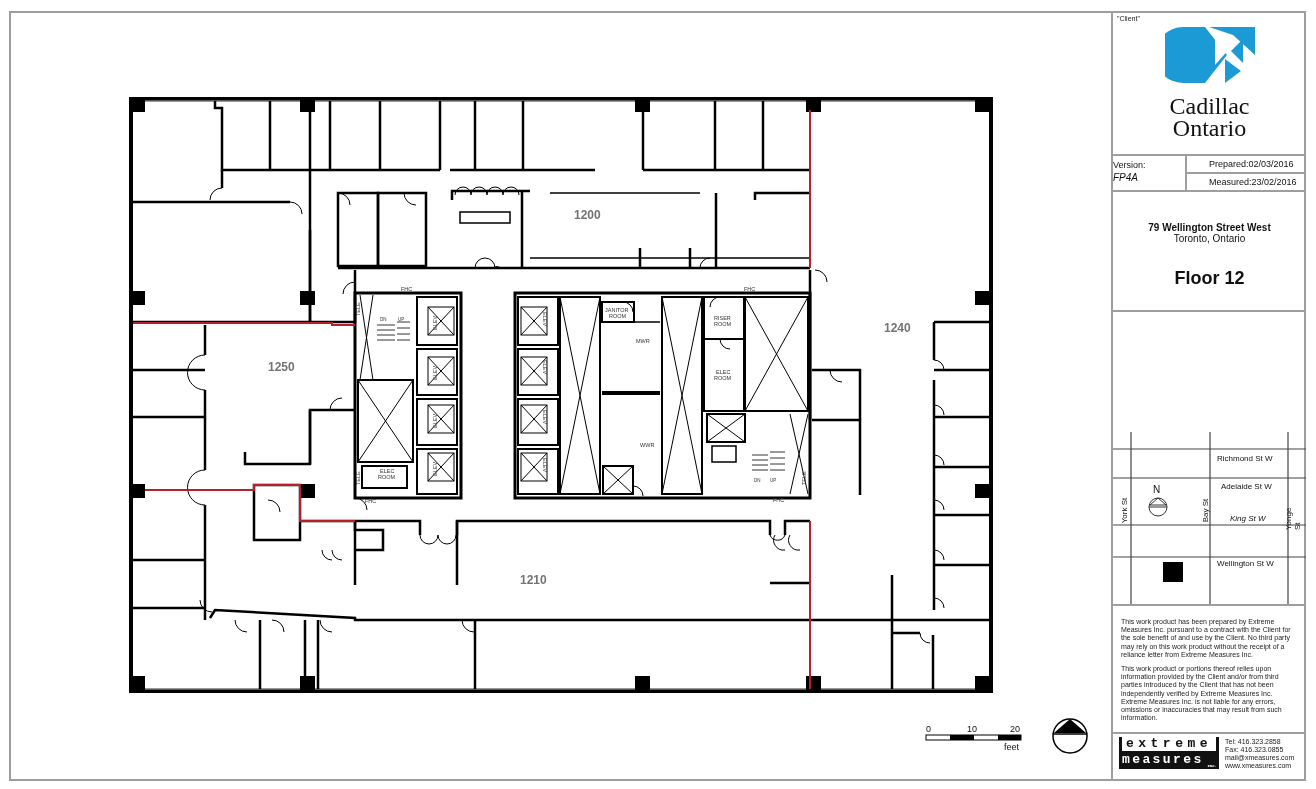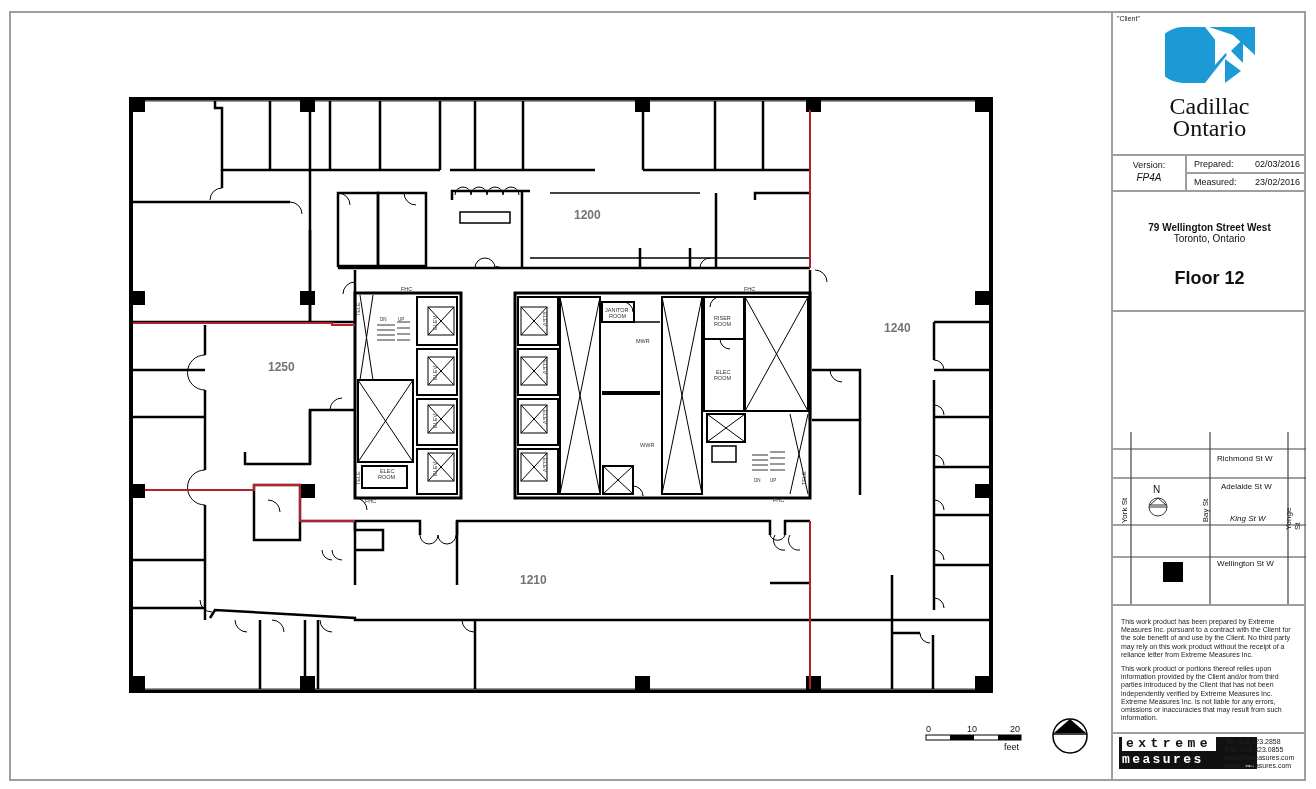--- a/index.html
+++ b/index.html
@@ -4,33 +4,33 @@
 <style>
   html, body { margin:0; padding:0; background:#ffffff; }
   body { width:1316px; height:789px; position:relative; overflow:hidden; font-family:"Liberation Sans", sans-serif; color:#111; }
   .frame { position:absolute; left:9px; top:11px; width:1297px; height:770px; border:2px solid #9e9e9e; box-sizing:border-box; }
   .plan { position:absolute; left:0; top:0; width:1110px; height:789px; }
   .titleblock { position:absolute; left:1111px; top:11px; width:217px; height:770px; border-left:2px solid #9e9e9e; box-sizing:border-box; }
   .tb-cell { position:absolute; left:0; width:193px; border-bottom:2px solid #9e9e9e; box-sizing:border-box; }
   .client-tag { position:absolute; left:4px; top:4px; font-size:7px; color:#222; }
   .logo-word { position:absolute; left:0; width:193px; text-align:center; font-family:"Liberation Serif", serif; font-size:24px; line-height:22px; color:#111; }
   .ver-row { display:flex; height:100%; }
-  .ver-left { width:74px; border-right:2px solid #9e9e9e; text-align:center; font-size:9px; box-sizing:border-box; }
+  .ver-left { width:74px; border-right:2px solid #9e9e9e; text-align:left; font-size:9px; box-sizing:border-box; }
   .ver-right { flex:1; display:flex; flex-direction:column; }
-  .ver-right > div { flex:1; display:flex; justify-content:space-between; align-items:center; padding:0 6px 0 7px; font-size:9px; }
+  .ver-right > div { flex:1; display:flex; align-items:center; padding:0 6px 0 22px; font-size:9px; }
   .ver-right > div:first-child { border-bottom:2px solid #9e9e9e; }
   .addr { text-align:center; }
   .addr .street { font-weight:bold; font-size:10px; margin-top:30px; }
   .addr .city { font-size:10px; }
   .addr .floor { font-weight:bold; font-size:18px; margin-top:24px; }
   .note { position:absolute; left:32px; top:47px; font-style:italic; font-size:10px; line-height:13px; }
   .disclaimer { padding:12px 8px 0 8px; font-size:7px; line-height:8.2px; color:#222; }
   .disclaimer p { margin:0 0 6px 0; }
   .contact { position:absolute; left:112px; top:4px; font-size:7px; line-height:8px; color:#222; }
-  .em-logo { position:absolute; left:6px; top:3px; width:100px; height:32px; background:#111; color:#fff; font-family:"Liberation Mono", monospace; font-weight:bold;padding-left:38px; }
+  .em-logo { position:absolute; left:6px; top:3px; width:100px; height:32px; background:#111; color:#fff; font-family:"Liberation Mono", monospace; font-weight:bold; }
   .em-logo .l1 { position:absolute; left:3px; top:0px; width:94px; height:14px; background:#fff; color:#111; font-size:13px; letter-spacing:4.5px; line-height:14px; text-align:center; }
   .em-logo .l2 { position:absolute; left:3px; top:16px; font-size:13px; letter-spacing:2.4px; line-height:14px; }
   .em-logo .inc { position:absolute; right:2px; bottom:1px; font-size:4px; letter-spacing:0; }
   .room-label { position:absolute; color:#737373; font-weight:bold; font-size:12px; }
   .scale-txt { position:absolute; font-size:9px; }
 </style>
 </head>
 <body>
 
 <div class="frame"></div>

